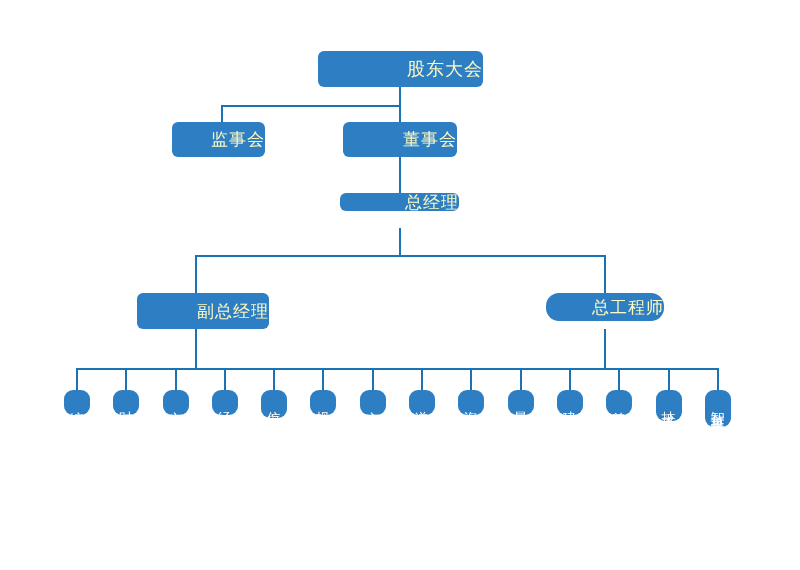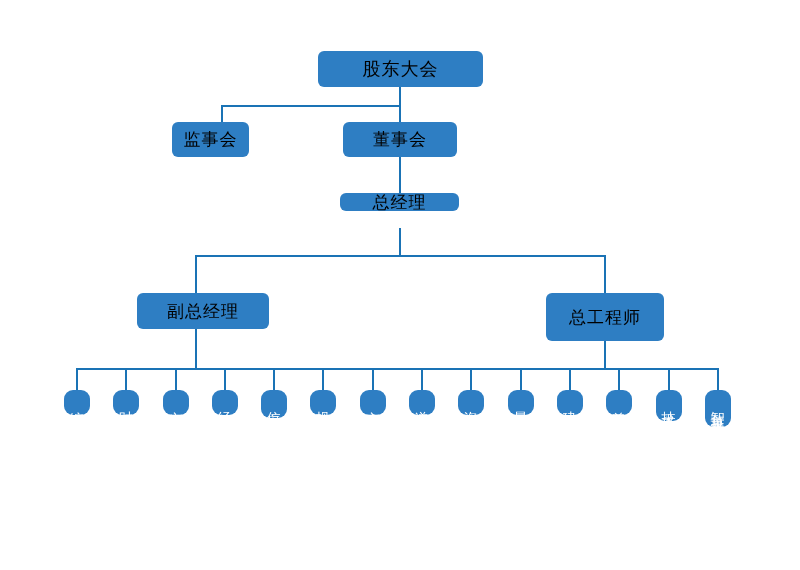--- a/index.html
+++ b/index.html
@@ -11,24 +11,24 @@
     font-family:"Liberation Sans","DejaVu Sans",sans-serif;
     overflow:hidden;
   }
   .line{position:absolute;background:#1a73b5;}
   .line.v{width:1.5px;}
   .line.h{height:1.5px;}
   .node{
     position:absolute;
     background:#2e7ec3;
     border-radius:6px;
-    color:#000000;
+    color:#fef9c3;
     display:flex;
     align-items:center;
-    justify-content:center;
+    justify-content:flex-end;
     font-size:17px;
     letter-spacing:1px;
     box-sizing:border-box;
     font-family:Liberation Mono, monospace;
   }
   .vnode{
     position:absolute;
     width:26px;
     background:#2e7ec3;
     border-radius:9px;
@@ -78,37 +78,37 @@
   <div class="line v" style="left:520px;top:368px;height:22px;"></div>
   <div class="line v" style="left:569px;top:368px;height:22px;"></div>
   <div class="line v" style="left:618px;top:368px;height:22px;"></div>
   <div class="line v" style="left:668px;top:368px;height:22px;"></div>
   <div class="line v" style="left:717px;top:368px;height:22px;"></div>
 
   <div class="node" style="left:318px;top:51px;width:165px;height:36px;font-size:18px;">
     <span>股东大会</span>
   </div>
 
-  <div class="node" style="left:172px;top:122px;width:77px;height:35px;">
+  <div class="node" style="left:172px;top:122px;width:93px;height:35px;">
     <span>监事会</span>
   </div>
 
   <div class="node" style="left:343px;top:122px;width:114px;height:35px;">
     <span>董事会</span>
   </div>
 
   <div class="node" style="left:340px;top:193px;width:119px;height:18px;">
     <span>总经理</span>
   </div>
 
   <div class="node" style="left:137px;top:293px;width:132px;height:36px;">
     <span>副总经理</span>
   </div>
 
-  <div class="node" style="left:546px;top:293px;width:118px;height:48px;">
+  <div class="node" style="left:546px;top:293px;width:118px;height:28px;border-radius:13px;">
     <span>总工程师</span>
   </div>
 
   <div class="vnode" style="left:64px;top:390px;">
     <span class="vtext">综合部</span>
   </div>
   <div class="vnode" style="left:113px;top:390px;">
     <span class="vtext">财务部</span>
   </div>
   <div class="vnode" style="left:163px;top:390px;">

